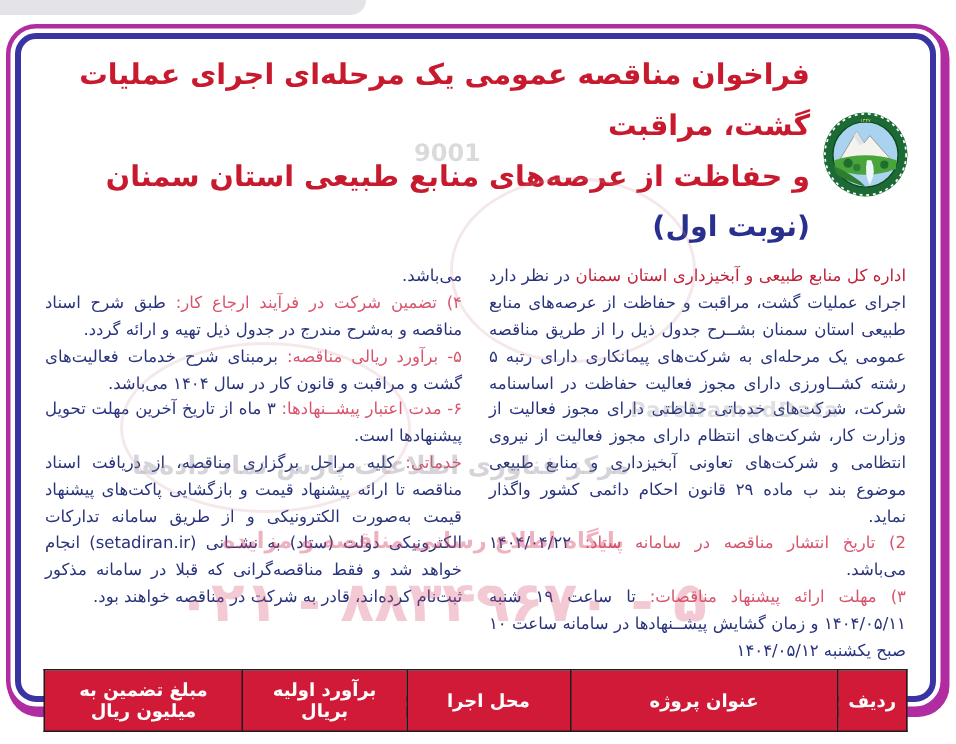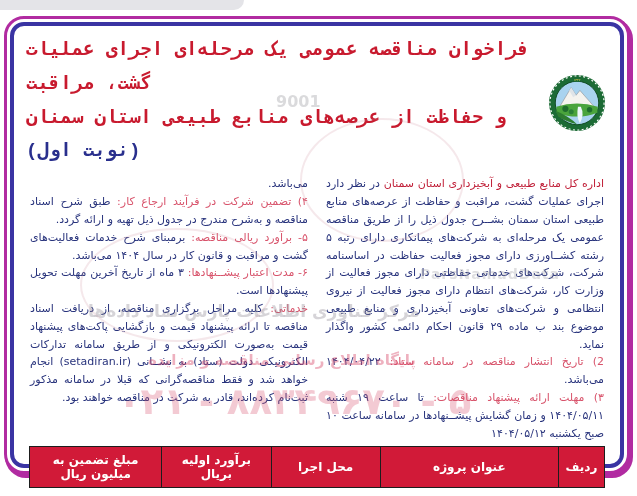--- a/index.html
+++ b/index.html
@@ -19,22 +19,22 @@
   }
   .frame-inner{
     width:100%;height:100%;box-sizing:border-box;background:#fff;
     border:4px solid #3a34a3;border-radius:14px;
     display:flex;flex-direction:column;padding:8px 12px 5px;position:relative;
   }
   
   .hdr{display:flex;align-items:center;margin-bottom:2px;}
   .logo{flex:0 0 auto;width:58px;height:58px;margin-left:8px;margin-right:2px;}
   .title{
-    flex:1;text-align:left;color:#c81a2e;font-weight:bold;
-    font-size:19px;line-height:1.78;margin:0 0 2px;font-family:Liberation Mono, monospace;
+    flex:1;text-align:right;color:#c81a2e;font-weight:bold;
+    font-size:19px;line-height:1.78;margin:0 0 2px;
   }
   .title .navy{color:#292f8d;}
   
   .cols{
     display:flex;gap:18px;padding:2px 4px 0;flex:1;
     font-size:11px;line-height:1.62;color:#28337c;text-align:justify;
   }
   .col{flex:1;min-width:0;}
   .col p{margin:0;}
   .lead-bold{color:#c01f38;font-weight:normal;}

